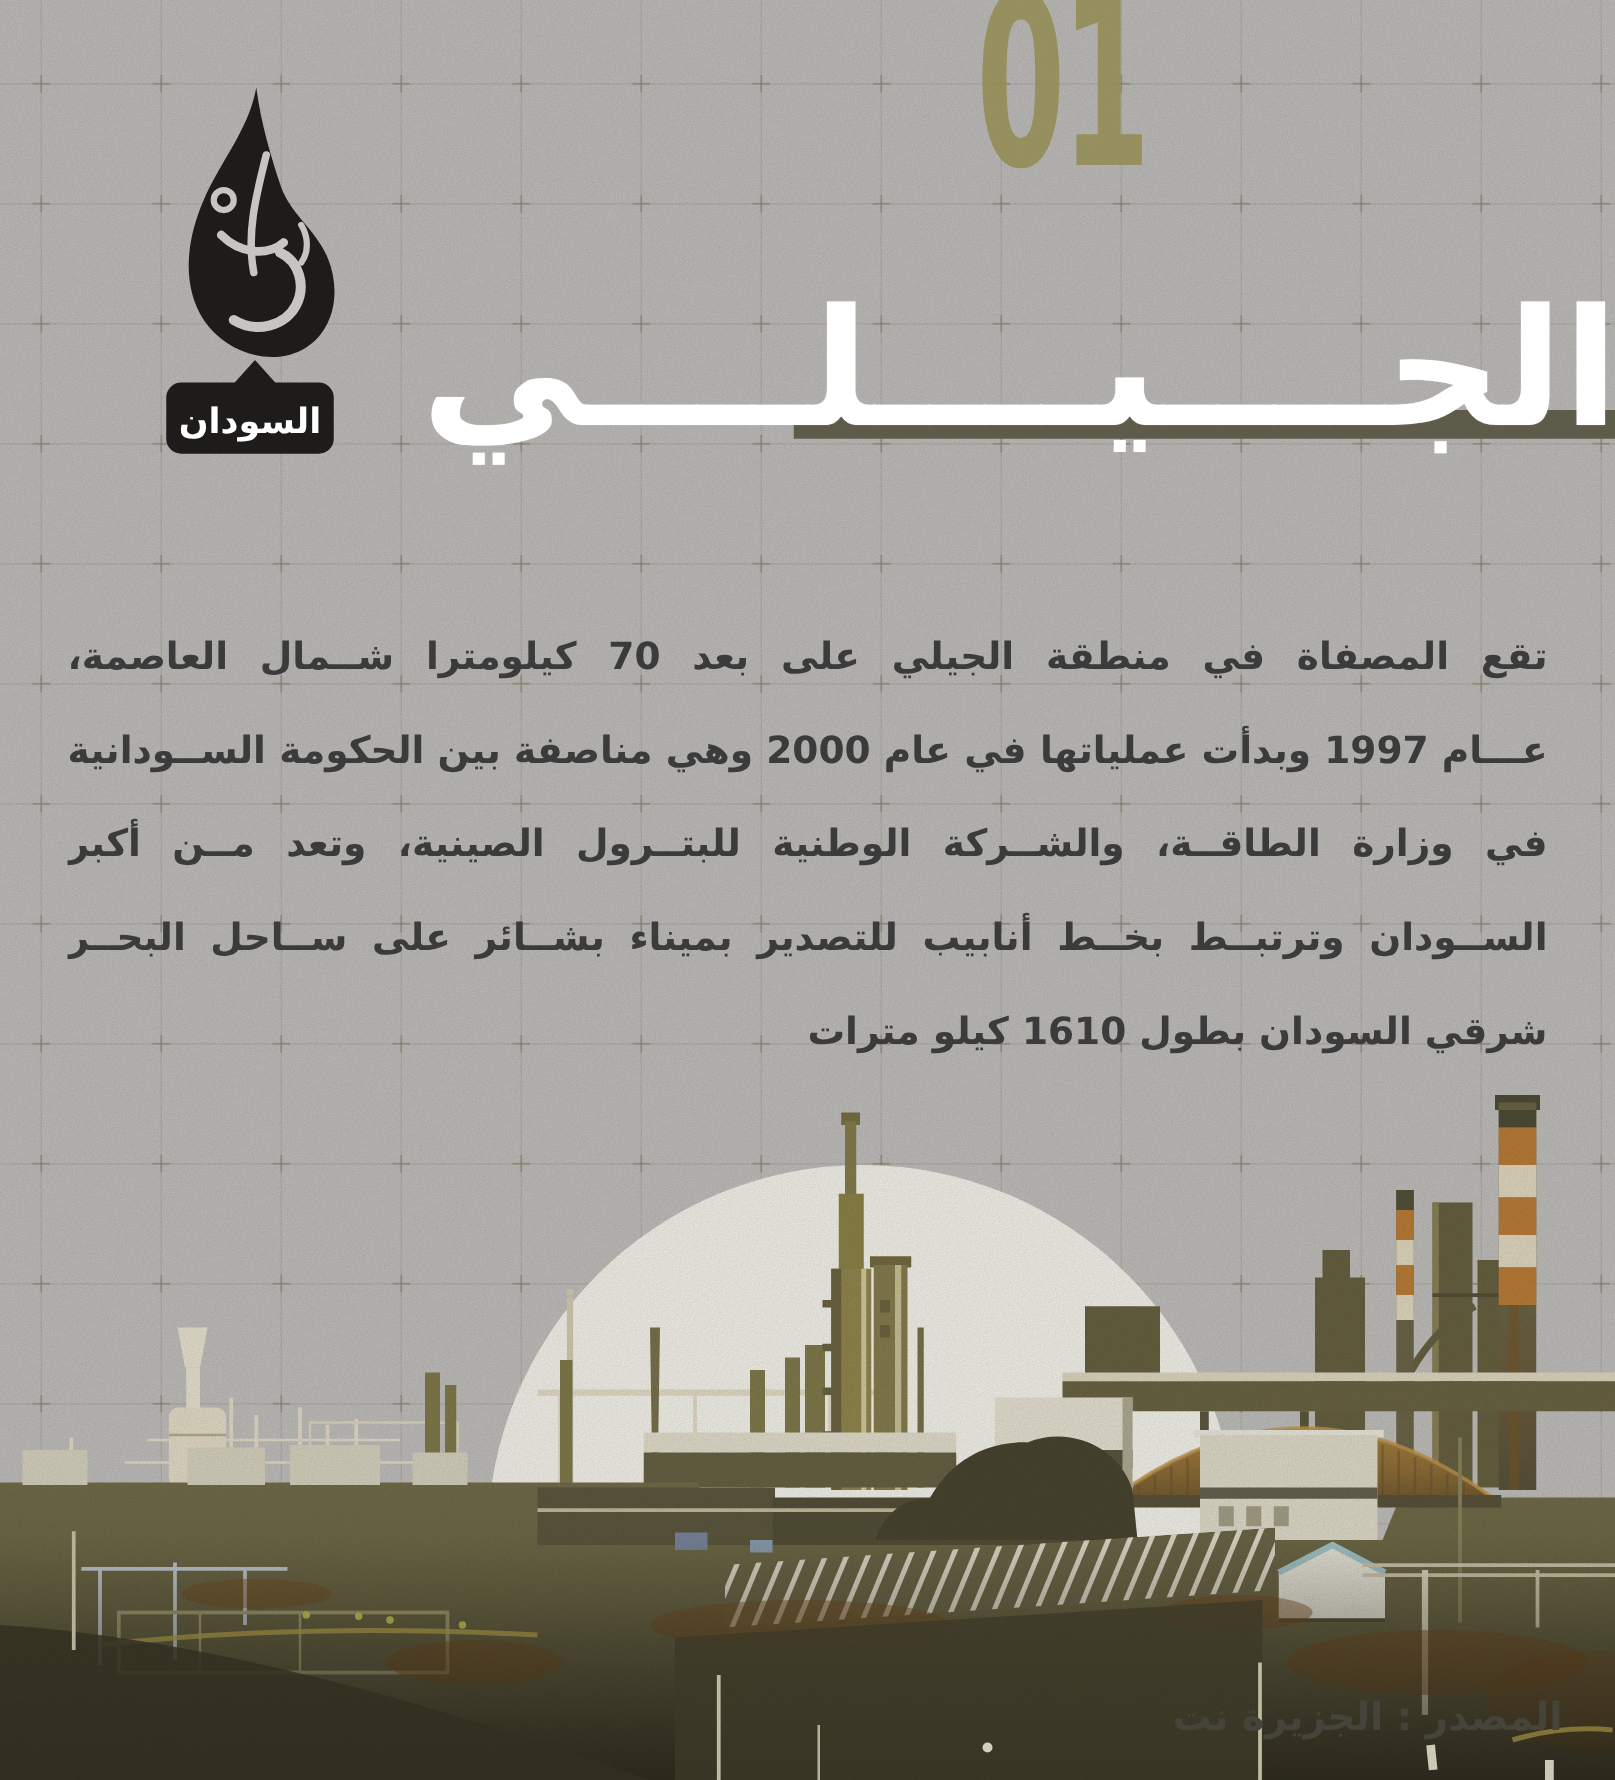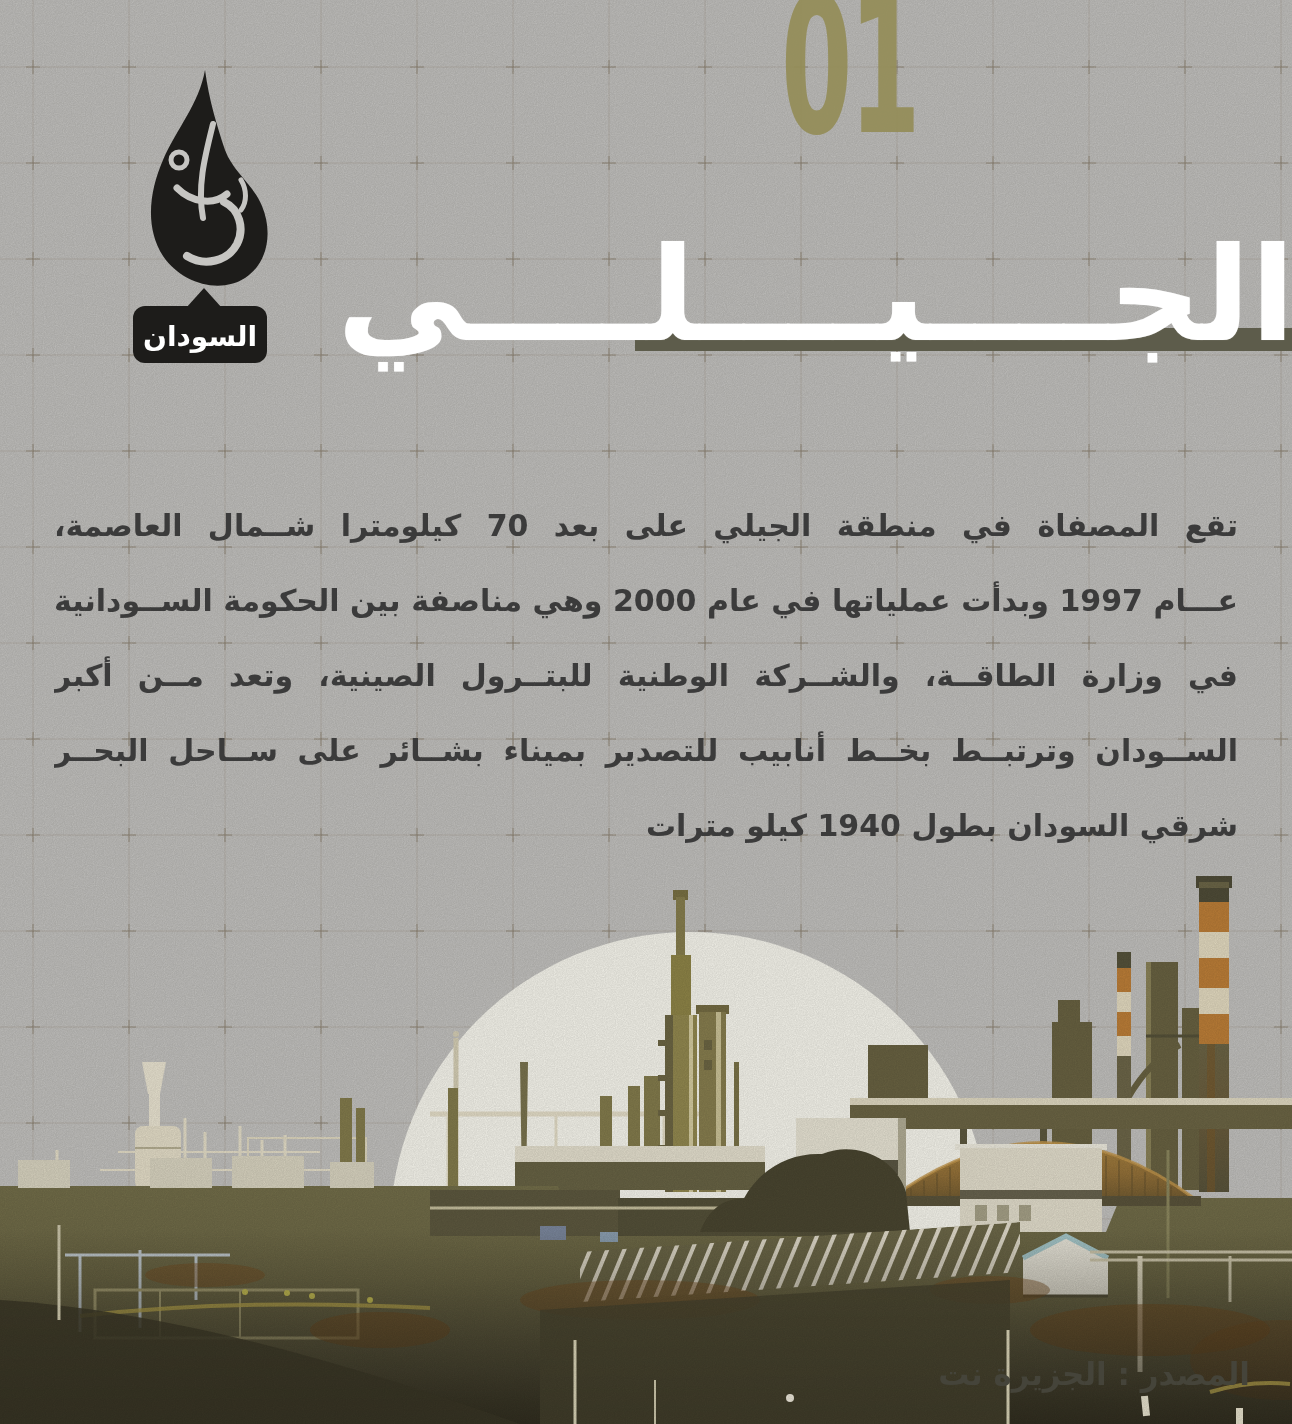--- a/index.html
+++ b/index.html
@@ -811,16 +811,16 @@
 <div id="num01">01</div>
 
 <div id="title-bar"></div>
 <div id="title">الجــــيــــلــــي</div>
 
 <div id="para">
   <div class="pline">تقع المصفاة في منطقة الجيلي على بعد 70 كيلومترا شــمال العاصمة، وتأسســت في</div>
   <div class="pline">عـــام 1997 وبدأت عملياتها في عام 2000 وهي مناصفة بين الحكومة الســودانية ممثلة</div>
   <div class="pline">في وزارة الطاقــة، والشــركة الوطنية للبتــرول الصينية، وتعد مــن أكبر المصافي في</div>
   <div class="pline">الســودان وترتبــط بخــط أنابيب للتصدير بميناء بشــائر على ســاحل البحــر الأحمر</div>
-  <div class="pline last">شرقي السودان بطول 1940 كيلو مترات</div>
+  <div class="pline last">شرقي السودان بطول 1610 كيلو مترات</div>
 </div>
 
 <div id="source">المصدر : الجزيرة نت</div>
 
 </body></html>

